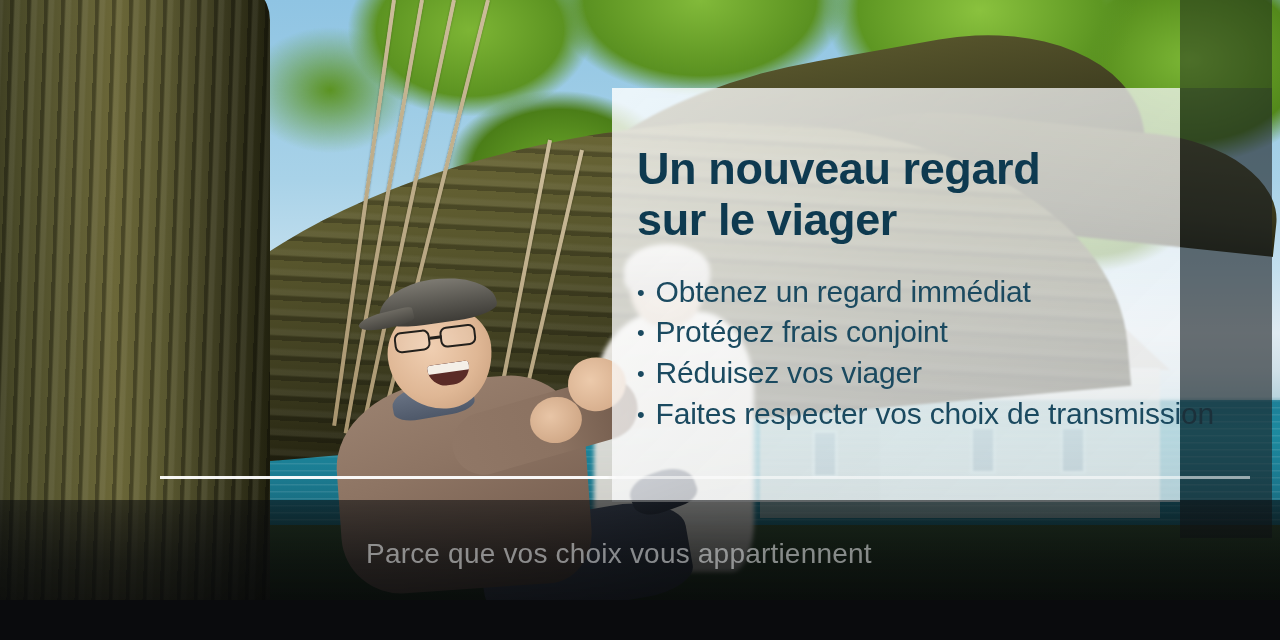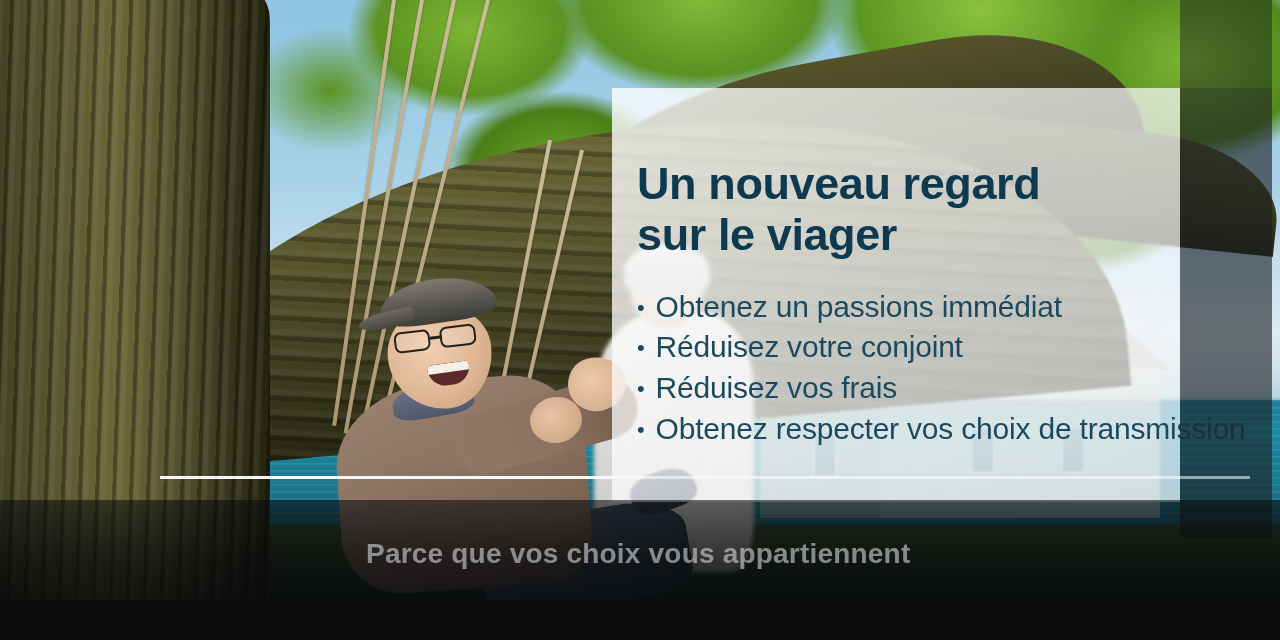--- a/index.html
+++ b/index.html
@@ -276,21 +276,21 @@
   .w3{ left:52px; top:240px; }
 
   
   .panel{
     position:absolute; left:612px; top:88px; width:568px; height:414px;
     background:linear-gradient(135deg, rgba(255,255,255,.80) 0%, rgba(250,251,252,.74) 45%, rgba(244,246,248,.70) 100%);
     backdrop-filter:blur(1px);
   }
   .panel-inner{
     position:absolute; inset:0;
-    padding:70px 0 0 25px;
+    padding:55px 0 0 25px;
   }
   .headline{
     color:#0e3a50;
     font-size:45px;
     font-weight:bold;
     line-height:1.14;
     letter-spacing:-.4px;
     white-space:pre-line;
   }
   .bullets{
@@ -336,21 +336,20 @@
   .bottom-fill{
     position:absolute; left:0; top:600px; width:1280px; height:40px;
     background:#0a0b0d;
   }
   .tagline{
     position:absolute; left:366px; top:538px;
     color:rgba(208,210,212,.62);
     font-size:28px;
     letter-spacing:.2px;
     white-space:nowrap;
-    font-weight:bold;
   }
 </style>
 </head>
 <body>
 
 <div id="stage">
 
   <div class="photo">
     <div class="sky"></div>
     <div class="ocean"></div>
@@ -408,24 +407,24 @@
       </div>
       <div class="cap"></div>
     </div>
   </div>
 
   <div class="panel">
     <div class="panel-inner">
       <h1 class="headline">Un nouveau regard
 sur le viager</h1>
       <ul class="bullets">
-        <li><span class="bt">Obtenez un passions immédiat</span></li>
-        <li><span class="bt">Réduisez votre conjoint</span></li>
-        <li><span class="bt">Réduisez vos frais</span></li>
-        <li><span class="bt">Obtenez respecter vos choix de transmission</span></li>
+        <li><span class="bt">Obtenez un regard immédiat</span></li>
+        <li><span class="bt">Protégez frais conjoint</span></li>
+        <li><span class="bt">Réduisez vos viager</span></li>
+        <li><span class="bt">Faites respecter vos choix de transmission</span></li>
       </ul>
     </div>
   </div>
 
   <div class="right-col-top"></div>
   <div class="right-col"></div>
   <div class="rule"></div>
   <div class="bottom-fade"></div>
   <div class="bottom-fill"></div>
   <div class="tagline">Parce que vos choix vous appartiennent</div>

